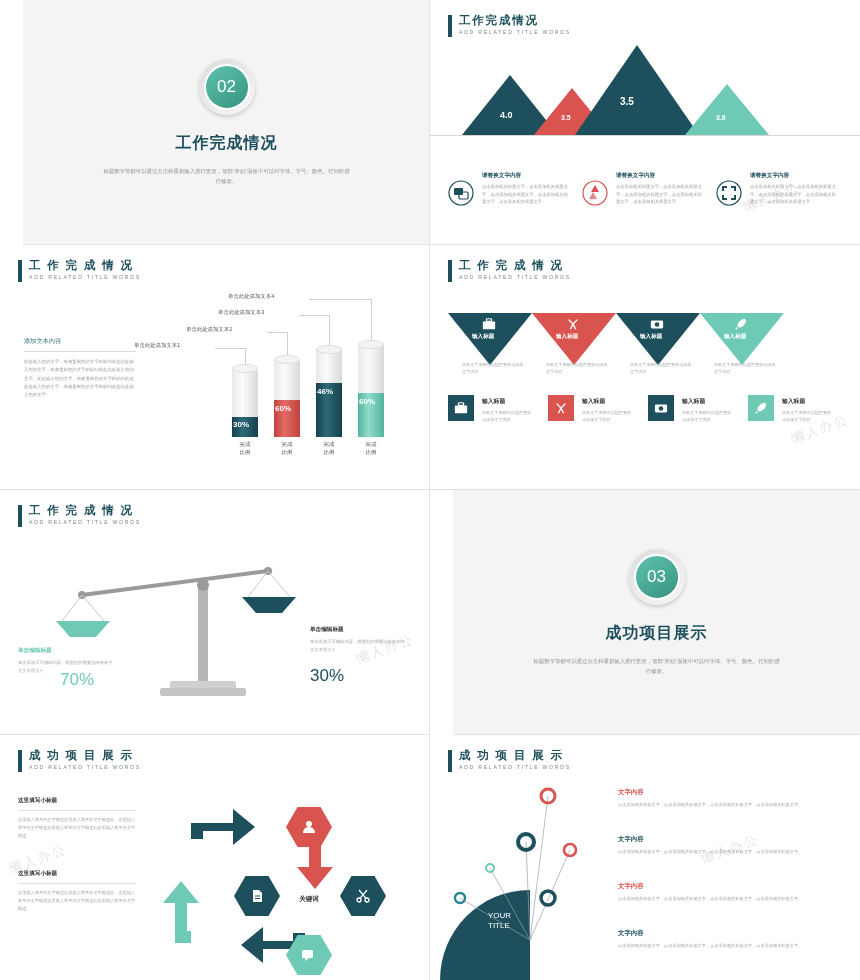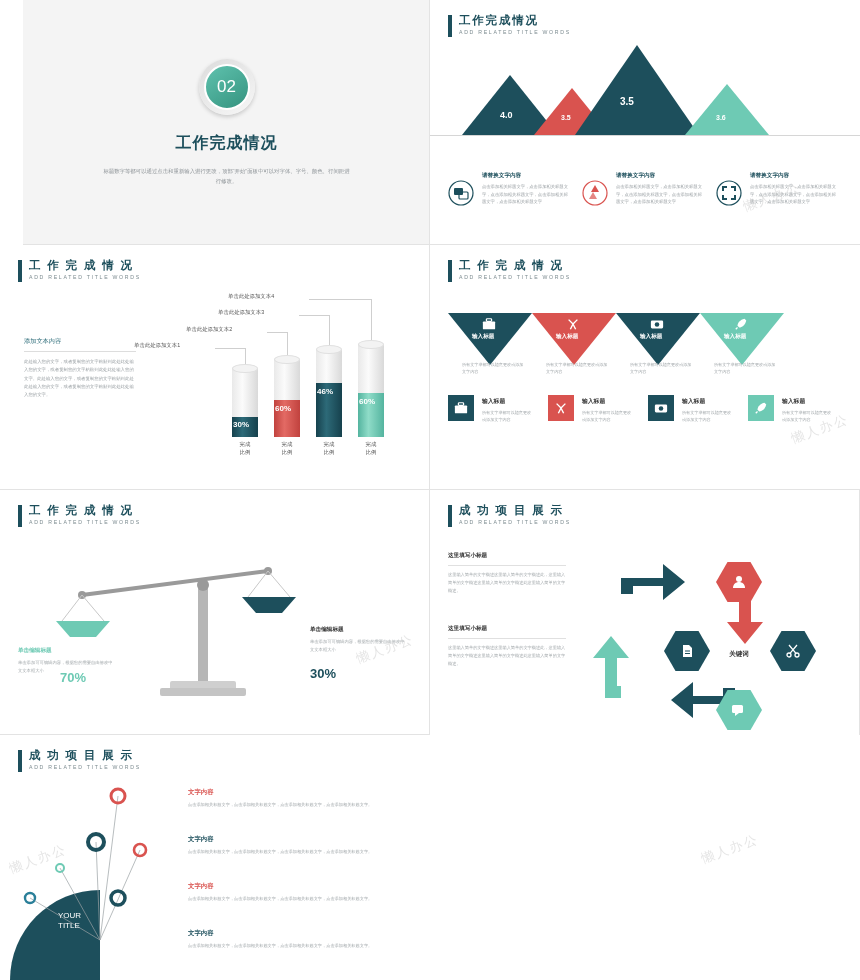--- a/index.html
+++ b/index.html
@@ -68,21 +68,21 @@
   .zz{position:absolute;width:0;height:0;}
   .zlabel{position:absolute;font-size:5.6px;color:#fff;font-weight:bold;}
   .sq{position:absolute;width:26px;height:26px;display:flex;align-items:center;justify-content:center;color:#fff;}
   .s4t{position:absolute;width:64px;font-size:5.8px;color:#333;font-weight:bold;}
   .s4d{position:absolute;width:64px;font-size:4.1px;color:#a2a8ab;line-height:1.75;}
 
   
   .s5txt{position:absolute;width:98px;}
   .s5txt .h{font-size:5.6px;color:#333;font-weight:bold;margin-bottom:4px;}
   .s5txt .p{font-size:4.3px;color:#a2a8ab;line-height:1.8;}
-  .pct-big{position:absolute;font-size:13px;font-weight:bold;}
+  .pct-big{position:absolute;font-size:17px;font-weight:normal;}
 
   
   .hex{position:absolute;width:46px;height:40px;display:flex;align-items:center;justify-content:center;color:#fff;
        clip-path:polygon(25% 0%,75% 0%,100% 50%,75% 100%,25% 100%,0% 50%);}
   .s7txt{position:absolute;width:118px;}
   .s7txt .h{font-size:5.6px;color:#333;font-weight:bold;border-bottom:1px solid #e0e0e0;padding-bottom:5px;margin-bottom:5px;}
   .s7txt .p{font-size:4.2px;color:#a2a8ab;line-height:1.85;}
 
   
   .s8item{position:absolute;width:230px;}
@@ -345,20 +345,30 @@
     </div>
     <div class="s5txt" style="left:310px;top:136px;">
       <div class="h">单击编辑标题</div>
       <div class="p">单击添加可可编辑内容，根据您的需要自由修改中文文本框大小</div>
     </div>
 
     <div class="pct-big" style="left:60px;top:180px;color:#6ecab4;">70%</div>
     <div class="pct-big" style="left:310px;top:176px;color:#1d4f5c;">30%</div>
   </div>
 
+  <div class="slide bg-grey">
+    <div class="sep-h"></div>
+    <div class="cover">
+      <div class="badge">
+        <div class="badge-in">03</div>
+      </div>
+      <div class="cover-title">成功项目展示</div>
+      <div class="cover-sub">标题数字等都可以通过点击和重新输入进行更改，顶部“开始”面板中可以对字体、字号、颜色、行间距进行修改。</div>
+    </div>
+  </div>
 
   <div class="slide bg-white">
     <div class="sep-v"></div>
     <div class="hdr">
       <div class="bar"></div>
       <div class="tt">
         <div class="t1">成 功 项 目 展 示</div>
         <div class="t2">ADD RELATED TITLE WORDS</div>
       </div>
     </div>

